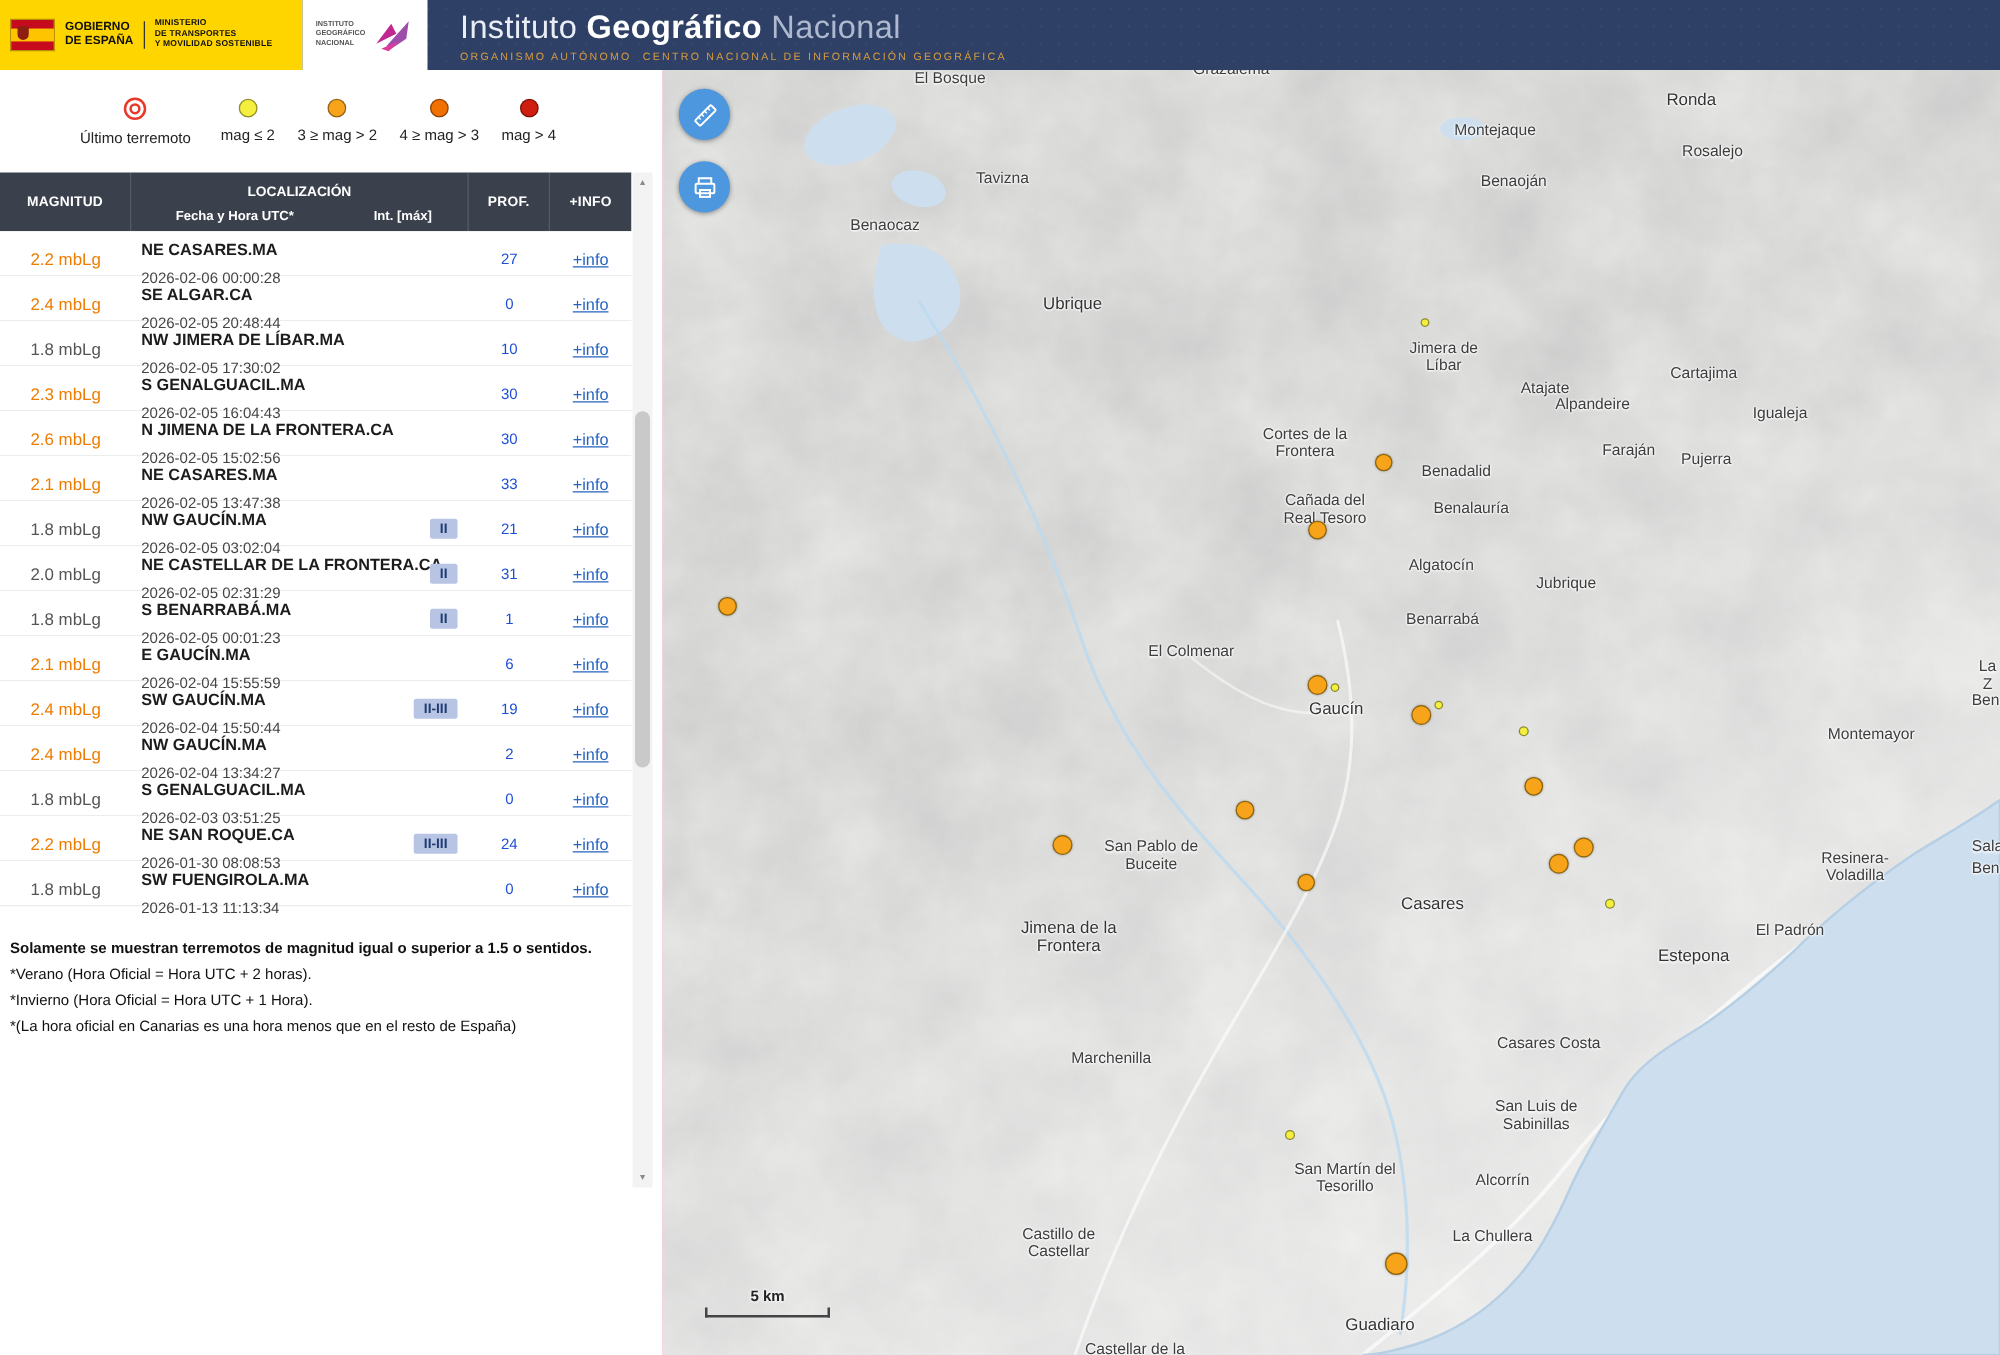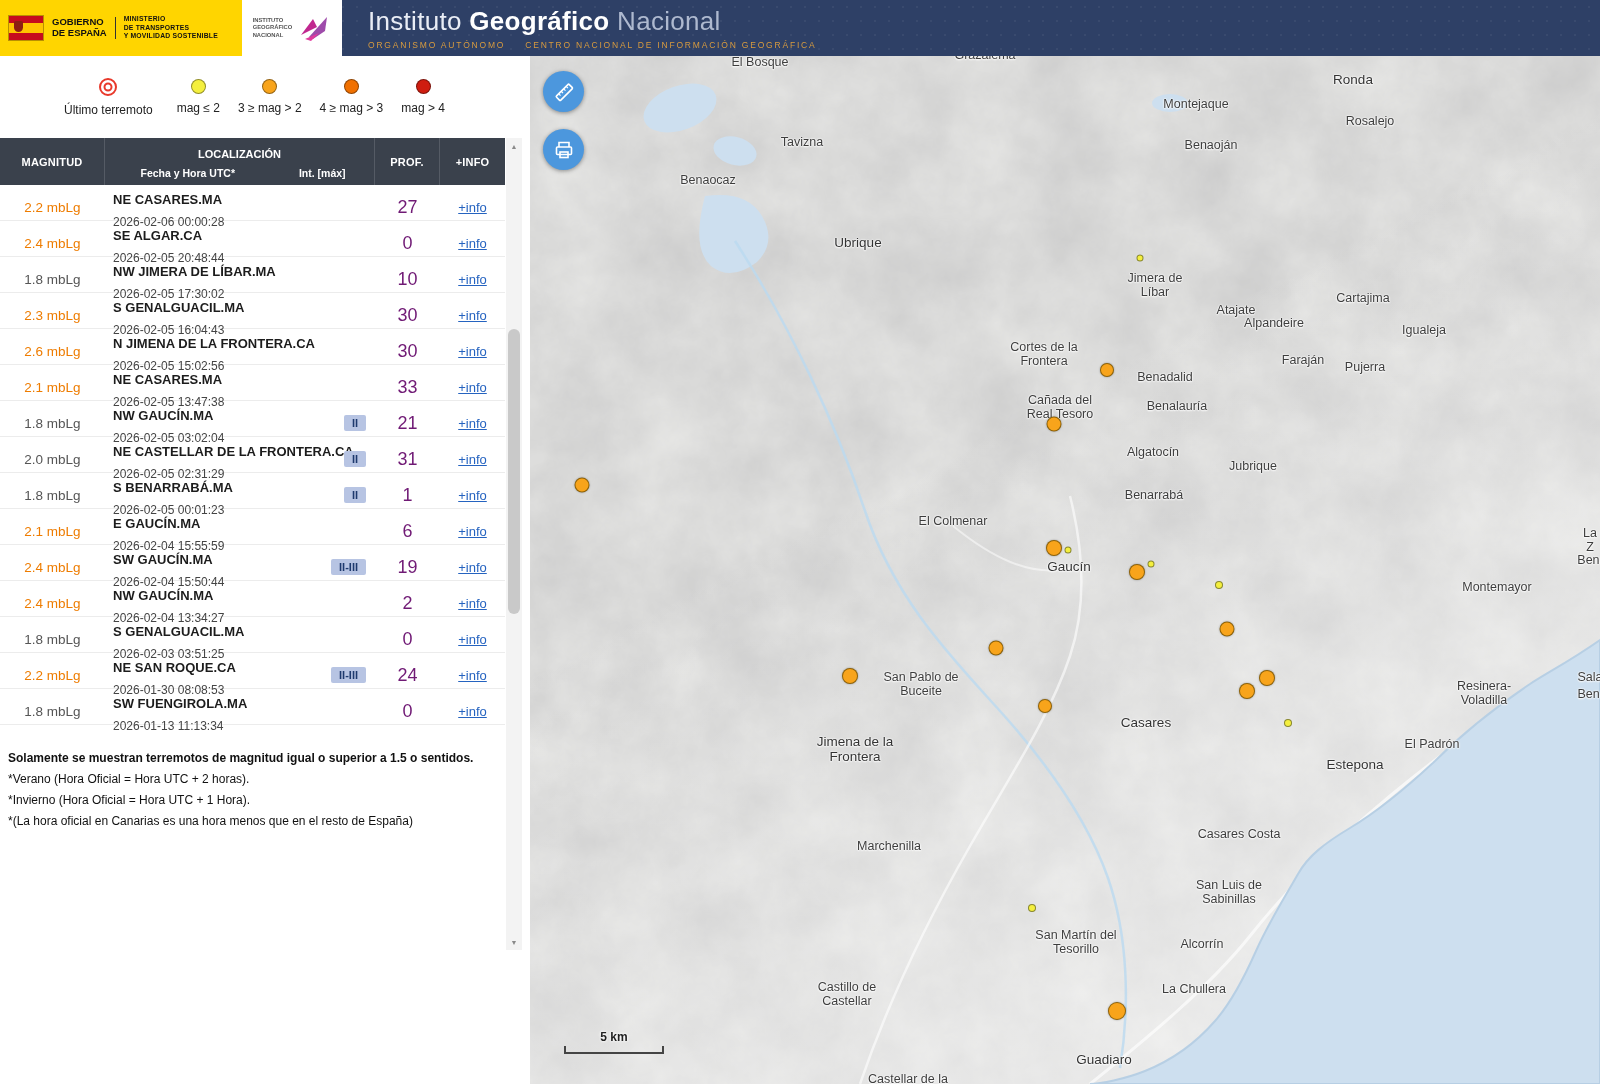--- a/index.html
+++ b/index.html
@@ -18,21 +18,21 @@
   .gov-name{font-size:9.5px;font-weight:bold;color:#111;line-height:1.15;border-right:1px solid #333;padding-right:8px;}
   .ministry{font-size:6.8px;font-weight:bold;color:#111;line-height:1.3;letter-spacing:.2px;}
   .ign-box{width:100px;background:#fff;display:flex;align-items:center;justify-content:center;gap:5px;flex:none;}
   .ign-mini{font-size:5.8px;color:#555;font-weight:bold;line-height:1.25;}
   .cnig-mark{width:34px;height:30px;flex:none;}
   .brand{display:flex;flex-direction:column;justify-content:center;margin-left:26px;color:#fff;}
   .brand-title{font-size:26px;letter-spacing:.3px;}
   .brand-title .t1{font-weight:300;color:#e9edf5;}
   .brand-title .t2{font-weight:bold;color:#ffffff;}
   .brand-title .t3{font-weight:300;color:#aeb9cf;}
-  .brand-sub{font-size:8.5px;color:#d89b3f;letter-spacing:1.8px;margin-top:3px;display:flex;gap:20px;}
+  .brand-sub{font-size:8.5px;color:#d89b3f;letter-spacing:1.8px;margin-top:3px;display:flex;gap:9px;}
 
   
   .main{display:flex;flex:1;overflow:hidden;}
   .panel{width:530px;background:#fff;position:relative;flex:none;}
 
   
   .legend{height:82px;display:flex;align-items:center;padding-left:64px;gap:24px;}
   .legend-item{display:flex;flex-direction:column;align-items:center;gap:7px;}
   #legend-items{display:flex;gap:18px;}
   .legend-dot{width:15px;height:15px;border-radius:50%;border:1px solid rgba(0,0,0,.4);box-sizing:border-box;}
@@ -51,21 +51,21 @@
   .th-loc-bottom .sub2{flex:1;text-align:center;}
   #table-rows{width:505px;}
   .t-row{display:grid;grid-template-columns:105px 270px 65px 65px;height:36px;border-bottom:1px solid #ececec;box-sizing:border-box;background:#fff;}
   .c-mag{display:flex;align-items:center;justify-content:center;font-size:13.5px;}
   .mag-hot{color:var(--mag-hot,#ee7c00);}
   .mag-low{color:#555;}
   .c-loc{position:relative;padding:7px 0 0 8px;}
   .loc-name{font-weight:bold;font-size:13px;color:#1c1c1c;display:block;}
   .loc-date{font-size:12px;color:#444;margin-top:8px;display:block;}
   .badge{position:absolute;right:9px;top:50%;transform:translateY(-50%);background:var(--badge-bg,#b7c4e3);color:#1e3a6e;font-size:11px;font-weight:bold;padding:2px 8px;border-radius:2px;}
-  .c-prof{display:flex;align-items:center;justify-content:center;font-size:18px;color:#701a75;}
+  .c-prof{display:flex;align-items:center;justify-content:center;font-size:12px;color:#1d4ed8;}
   .c-info{display:flex;align-items:center;justify-content:center;}
   .info-link{color:var(--link-blue,#2563c0);font-size:13px;text-decoration:underline;cursor:pointer;}
 
   
   .scrollbar{position:absolute;left:506px;top:82px;width:16px;height:812px;background:#f3f3f3;}
   .sb-arrow{position:absolute;left:0;width:16px;height:16px;display:flex;align-items:center;justify-content:center;font-size:7px;color:#8a8a8a;cursor:pointer;}
   .sb-arrow.up{top:0;}
   .sb-arrow.down{bottom:0;}
   .sb-thumb{position:absolute;left:2px;top:191px;width:12px;height:285px;background:#c9c9c9;border-radius:6px;cursor:grab;}
 

